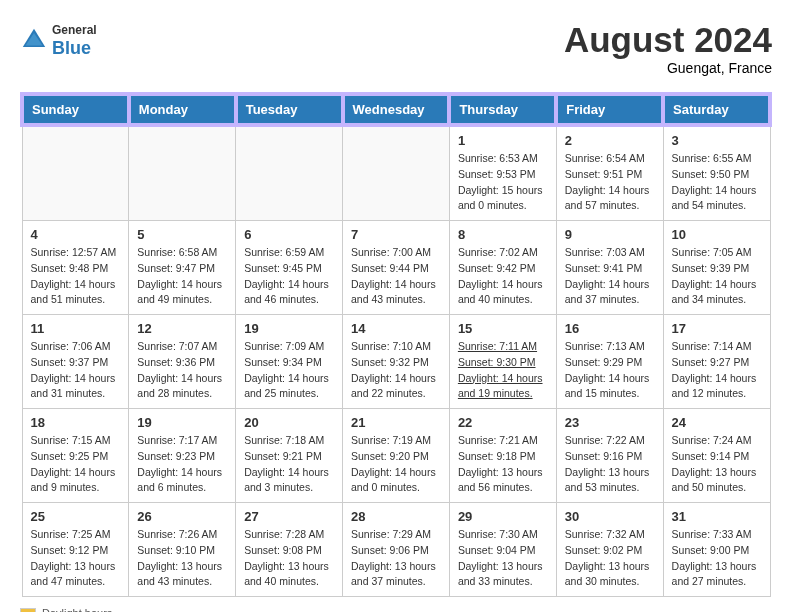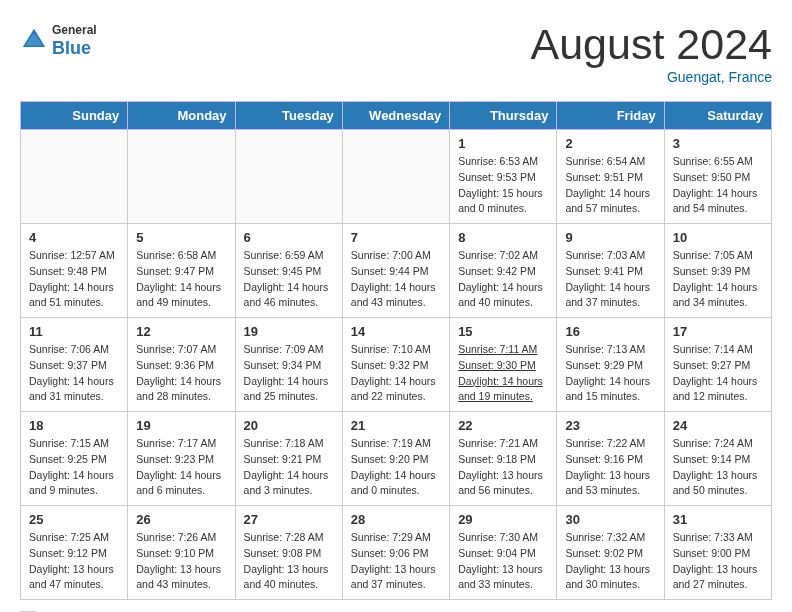--- a/index.html
+++ b/index.html
@@ -32,40 +32,40 @@
       color: #2a7ab8;
     }
     .logo-icon {
       width: 28px;
       height: 28px;
     }
     .title-block {
       text-align: right;
     }
     .month-title {
-      font-size: 43px;
+      font-size: 35px;
       color: #333;
-      font-weight: normal;
+      font-weight: bold;
     }
     .location {
       font-size: 14px;
-      color: #0369a1;
+      color: #000000;
     }
     .calendar {
       width: 100%;
       border-collapse: collapse;
     }
     .calendar th {
       background: #2a7ab8;
       color: #fff;
       font-size: 13px;
       font-weight: bold;
       padding: 6px 8px;
-      text-align: right;
-      border: 1px solid #c4b5fd;
+      text-align: left;
+      border: 4px solid #c4b5fd;
     }
     .calendar td {
       border: 1px solid #ccc;
       vertical-align: top;
       padding: 6px 8px;
       font-size: 11px;
       color: #333;
       width: calc(100% / 7);
       height: 90px;
     }

